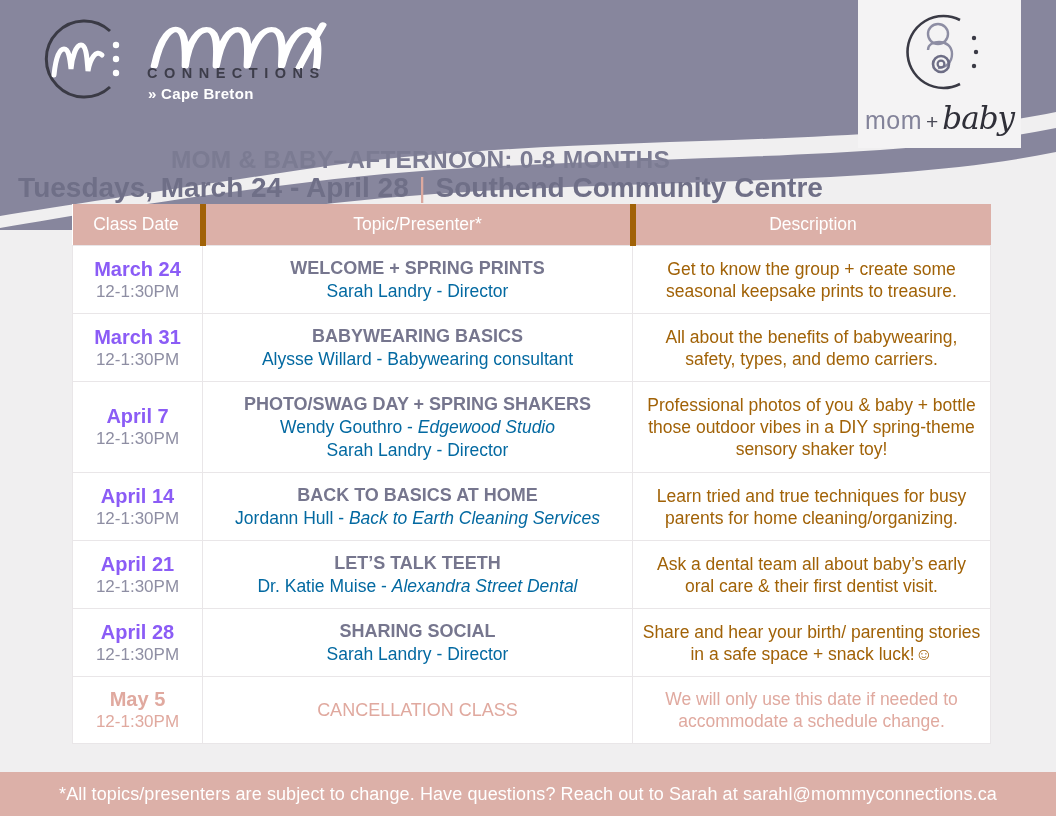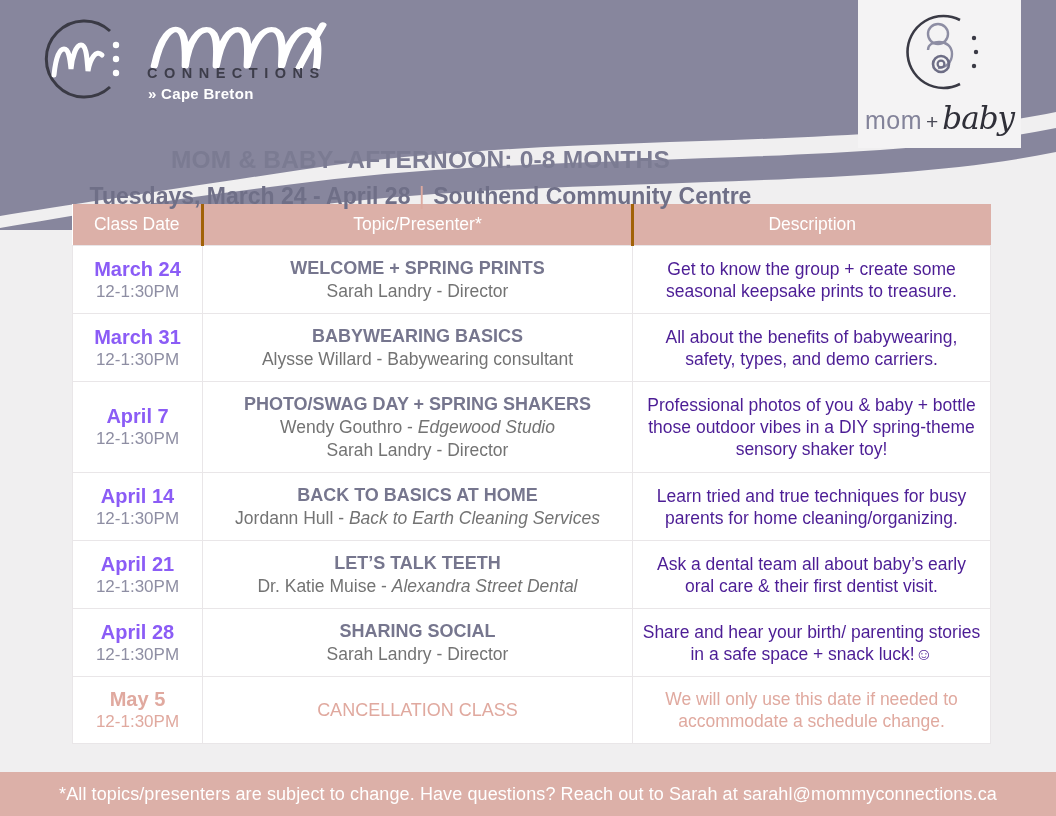--- a/index.html
+++ b/index.html
@@ -121,46 +121,46 @@
   #title-main {
     font-family: "Liberation Sans", sans-serif;
     font-size: 24.5px;
     font-weight: 700;
     color: #7b7b92;
     letter-spacing: 0.2px;
     line-height: 28px;
   }
   #title-sub {
     font-family: "Liberation Sans", sans-serif;
-    font-size: 23px;
+    font-size: 28px;
     font-weight: 700;
     color: #6f6f87;
     line-height: 28px;
-    margin-top: 8px;
+    margin-top: 0;
   }
   .pipe { color: #dca99f; font-weight: 400; padding: 0 2px; }
 
   
   #schedule {
     position: absolute;
     left: 72px; top: 204px;
     width: 918px;
     border-collapse: collapse;
     table-layout: fixed;
     background: #ffffff;
     z-index: 4;
   }
   #schedule th {
     background: #dcb0a8;
     color: #ffffff;
     font-family: "Liberation Sans", sans-serif;
     font-size: 17.5px;
     font-weight: 400;
     padding: 10px 4px;
-    border-right: 3px solid #a16207;
+    border-right: 6px solid #a16207;
     text-align: center;
   }
   #schedule th:last-child { border-right: none; }
   #schedule td {
     border: 1px solid #e9e6e8;
     vertical-align: middle;
     text-align: center;
     padding: 10px 8px;
   }
   .col-date { width: 130px; }
@@ -185,29 +185,29 @@
     font-family: "Liberation Sans", sans-serif;
     font-size: 18px;
     font-weight: 700;
     color: #76768e;
     line-height: 24px;
   }
   .cell-topic .pp {
     font-family: "Liberation Sans", sans-serif;
     font-size: 17.5px;
     font-weight: 400;
-    color: #737373;
+    color: #0369a1;
     line-height: 23px;
   }
   .cell-topic .pp i { font-style: italic; }
   .cell-desc {
     font-family: "Liberation Sans", sans-serif;
     font-size: 17.5px;
     font-weight: 400;
-    color: #4c1d95;
+    color: #a16207;
     line-height: 22px;
   }
   
   tr.cancel .cell-date .d,
   tr.cancel .cell-date .t,
   tr.cancel .cell-topic .tt,
   tr.cancel .cell-desc {
     color: #e0a99f;
   }
   tr.cancel .cell-topic .tt { font-weight: 400; }

